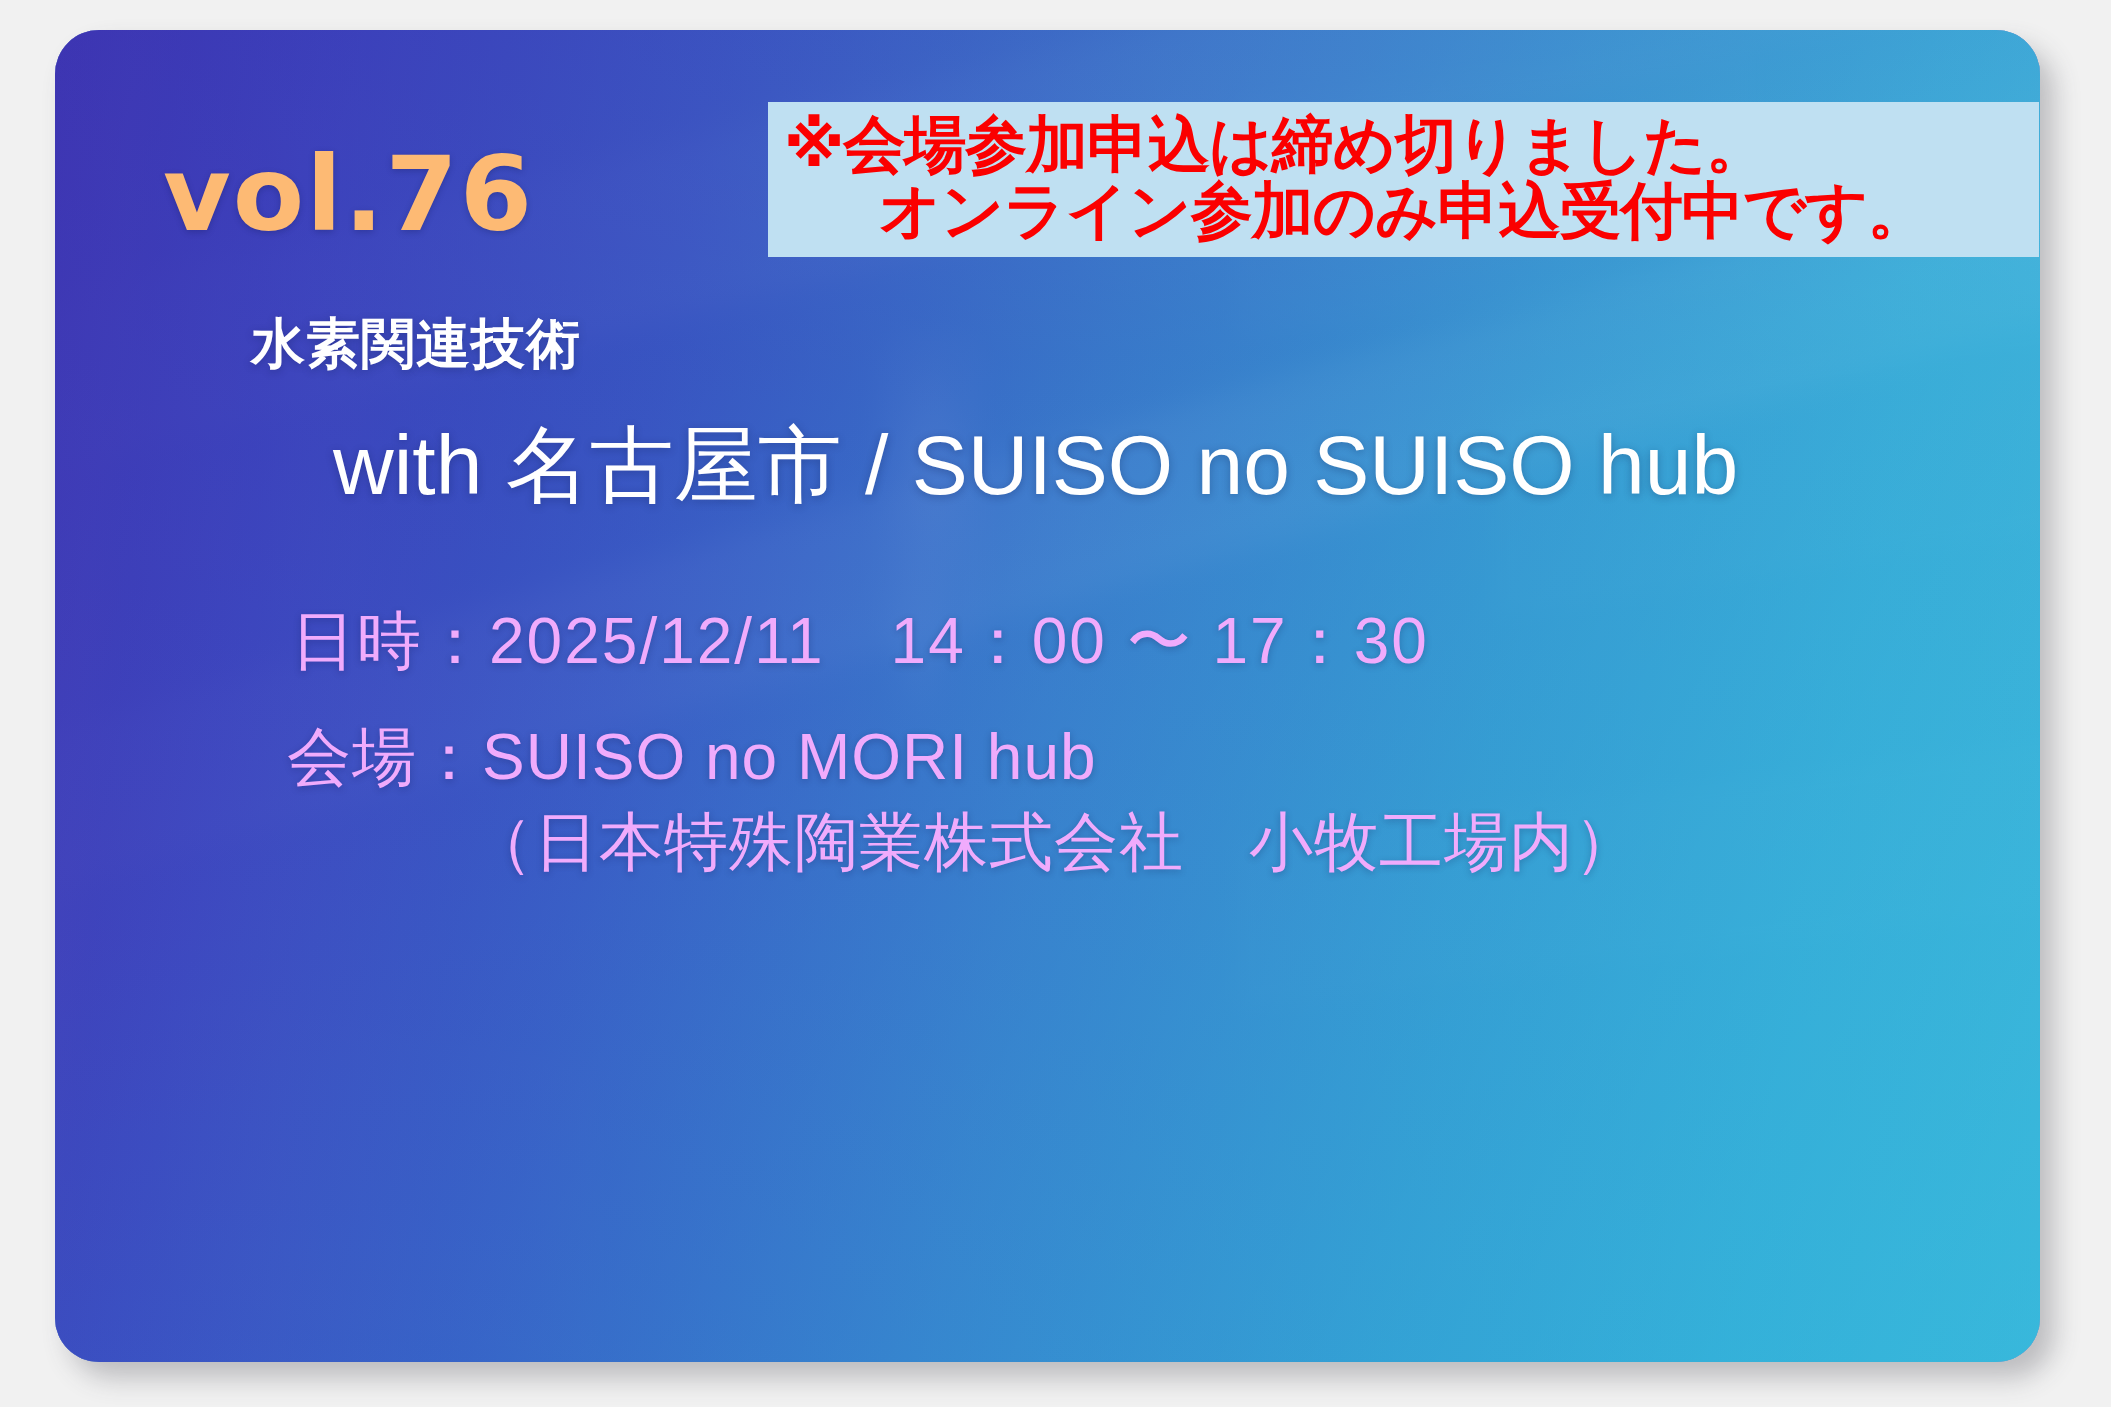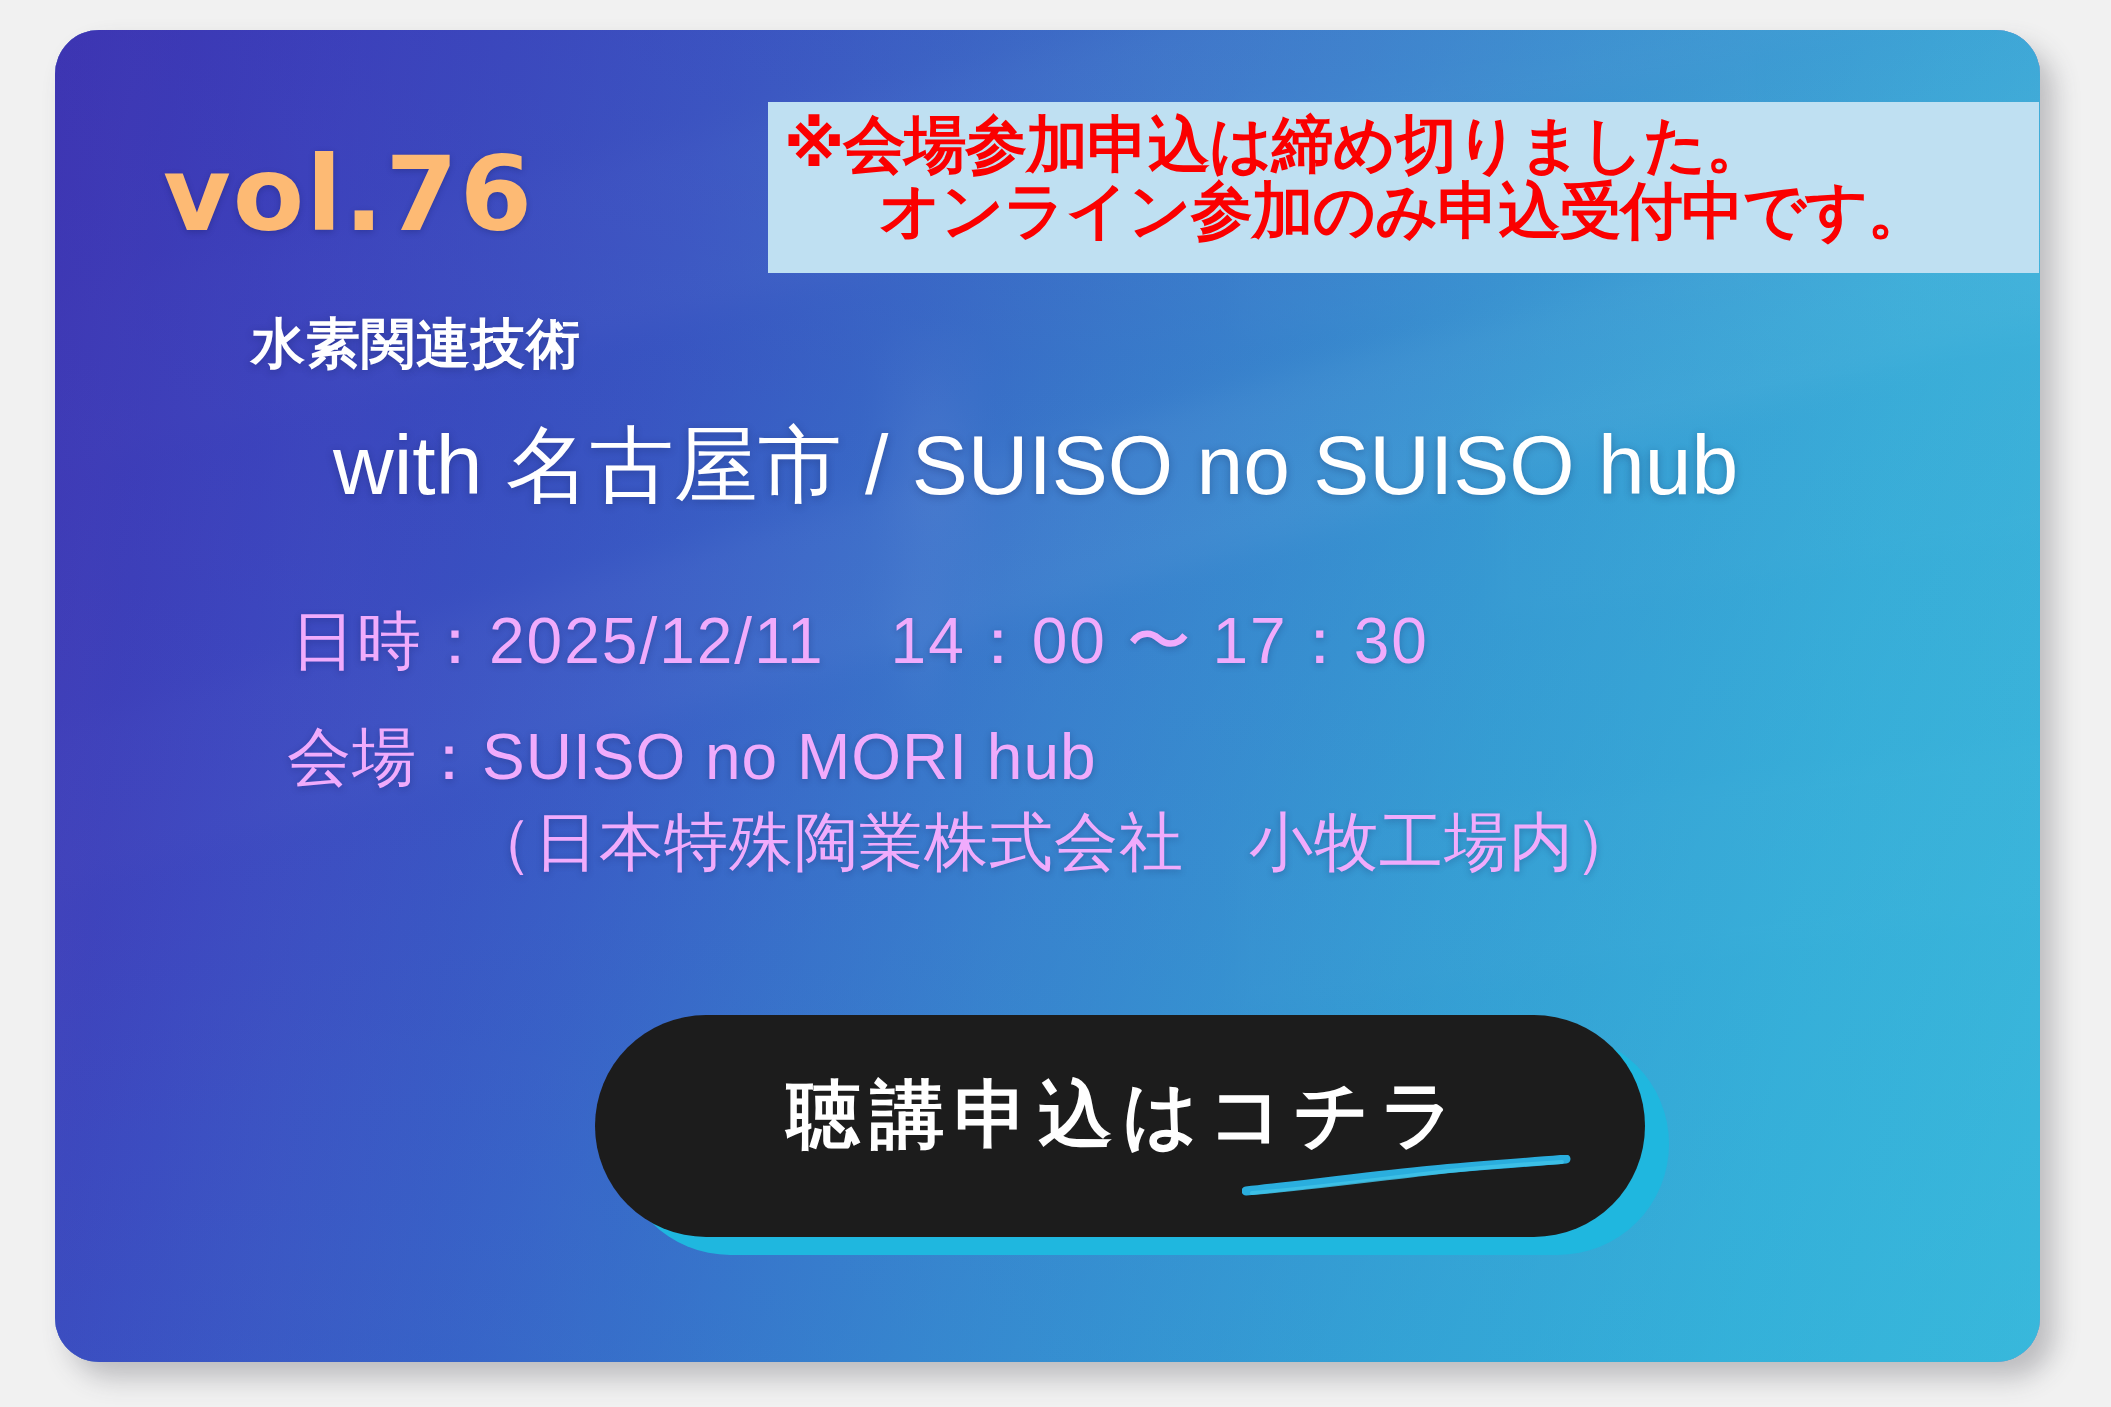--- a/index.html
+++ b/index.html
@@ -70,21 +70,21 @@
   .vol {
     position:absolute; left:108px; top:112px;
     color:#fdba74; font-weight:700; font-size:104px; line-height:1;
     letter-spacing:2px;
     font-family:"DejaVu Sans","Liberation Sans",sans-serif;
     text-shadow:0 2px 6px rgba(10,20,70,.25);
   }
 
   .notice {
     position:absolute; left:713px; top:72px;
-    width:1271px; padding:10px 16px 30px 16px;
+    width:1271px; padding:10px 16px 14px 16px;
     background:#bfe0f2;
     color:#fb0000;
     font-weight:700;
     font-size:62px; line-height:1.06;
     letter-spacing:-1px;
     white-space:nowrap;
   }
   .notice div { display:block; }
   .notice .l2 { text-align:center; }
 
@@ -174,26 +174,16 @@
 
       <div class="title2">with 名古屋市 / SUISO no SUISO hub</div>
 
       <div class="line l-date">日時：2025/12/11　14：00 〜 17：30</div>
 
       <div class="line l-venue2">（日本特殊陶業株式会社　小牧工場内）</div>
 
       <div class="line l-venue">会場：SUISO no MORI hub</div>
 
 
-      <div class="cta-wrap">
-        <div class="cta-shadow"></div>
-        <div class="cta">
-          <span class="cta-label">聴講申込はコチラ</span>
-        </div>
-        <svg class="squiggle" viewBox="0 0 330 42">
-          <path d="M4 36 C 60 30, 120 22, 180 16 C 230 11, 280 8, 324 4" stroke="#2aaede" stroke-width="9" fill="none" stroke-linecap="round"></path>
-          <path d="M10 38 C 70 33, 130 25, 190 18 C 240 12, 285 9, 320 7" stroke="#3fc2e8" stroke-width="4" fill="none" stroke-linecap="round" opacity=".85"></path>
-        </svg>
-      </div>
 
     </div>
   </div>
 </div>
 
 </body></html>

